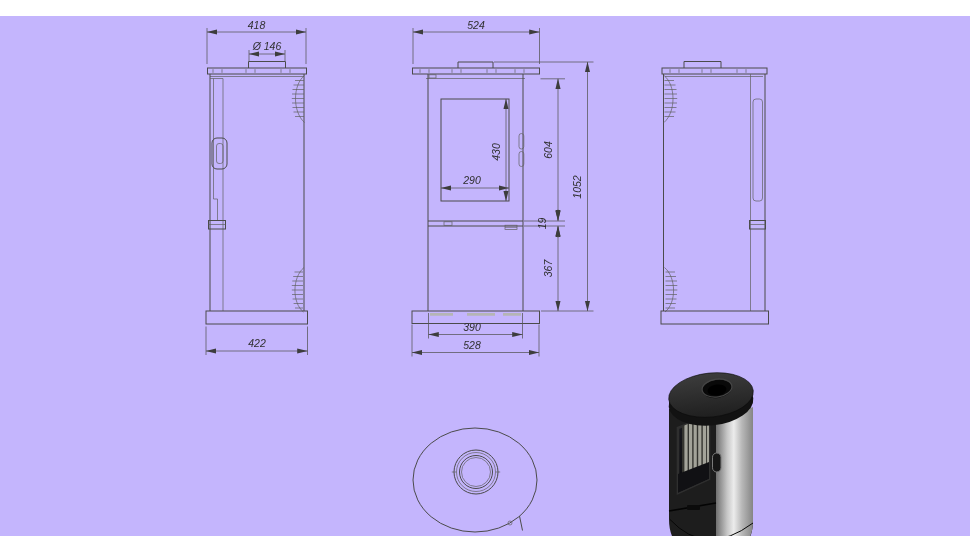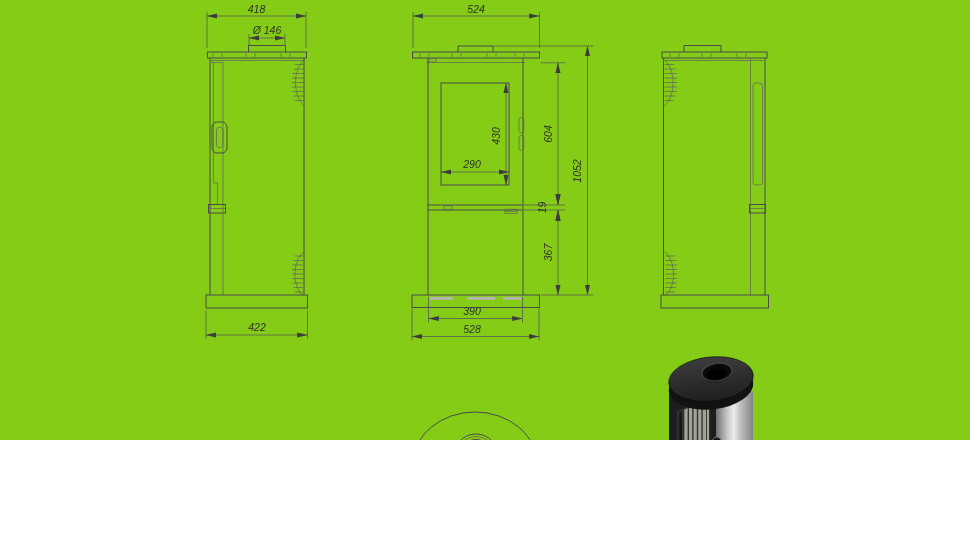--- a/index.html
+++ b/index.html
@@ -4,23 +4,24 @@
 <style>
   html, body {
     margin: 0;
     padding: 0;
     background: #ffffff;
     font-family: "Liberation Sans", sans-serif;
   }
   #sheet {
     position: relative;
     width: 970px;
-    height: 440px;
-    background: #84cc16;
+    height: 520px;
+    background: #c4b5fd;
     overflow: hidden;
+    margin-top: 16px;
   }
   svg { display: block; }
   .dim {
     font-family: "Liberation Sans", sans-serif;
     font-style: italic;
     font-size: 10.5px;
     fill: #2f2f2f;
   }
   .ol { stroke: #4b4b4b; stroke-width: 1;   fill: none; }   
   .tl { stroke: #606060; stroke-width: 0.7; fill: none; }   

